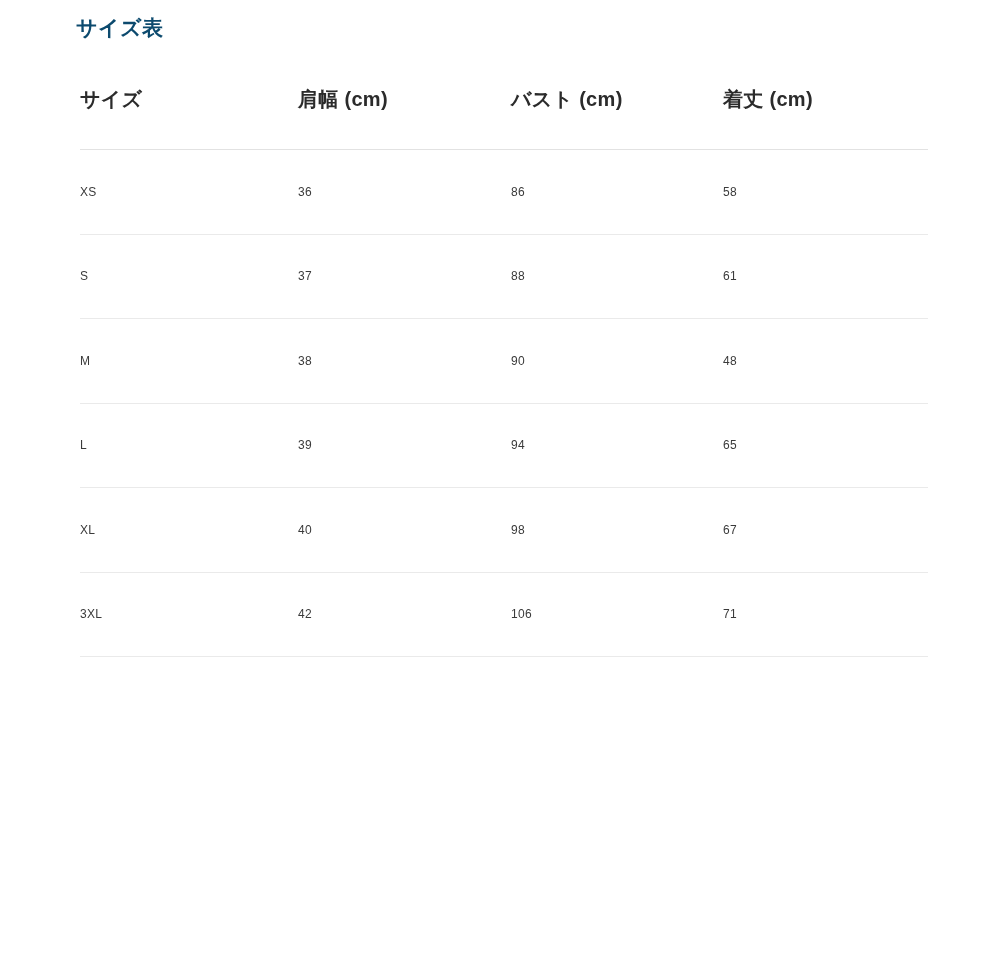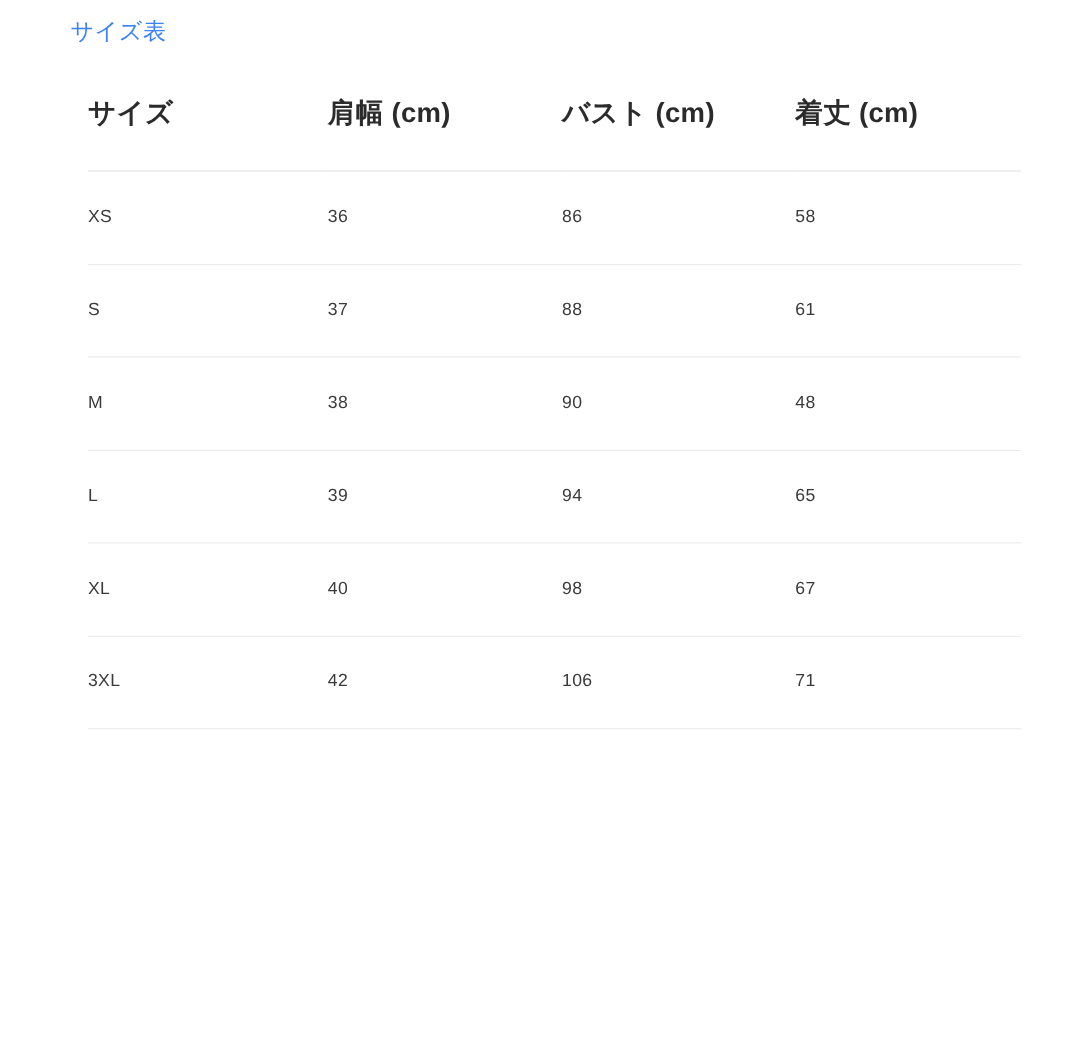--- a/index.html
+++ b/index.html
@@ -17,53 +17,53 @@
   .page {
     width: 982px;
     height: 954px;
     box-sizing: border-box;
     padding: 0;
     position: relative;
     overflow: hidden;
   }
   .title {
     position: absolute;
-    left: 64px;
+    left: 76px;
     top: 14px;
     font-size: 21px;
-    font-weight: normal;
+    font-weight: bold;
     letter-spacing: 0.5px;
-    color: #3b82f6;
+    color: #0c4a6e;
   }
   .size-table {
     position: absolute;
     left: 80px;
     top: 86px;
     width: 848px;
     border-collapse: collapse;
     table-layout: fixed;
   }
   .size-table col.c0 { width: 218px; }
   .size-table col.c1 { width: 213px; }
   .size-table col.c2 { width: 212px; }
   .size-table col.c3 { width: 205px; }
 
   .size-table thead th {
     text-align: left;
-    font-size: 25px;
+    font-size: 20px;
     font-weight: bold;
     color: #2b2b2b;
     padding: 0 0 36px 0;
     border-bottom: 1px solid #e2e2e2;
     vertical-align: top;
     letter-spacing: 0.3px;
   }
   .size-table tbody td {
     text-align: left;
-    font-size: 16px;
+    font-size: 12px;
     font-weight: normal;
     color: #3a3a3a;
     height: 83.5px;
     padding: 0;
     border-bottom: 1px solid #eaeaea;
     vertical-align: middle;
     letter-spacing: 0.3px;
   }
   .size-table tbody tr:last-child td {
     border-bottom: 1px solid #eaeaea;

